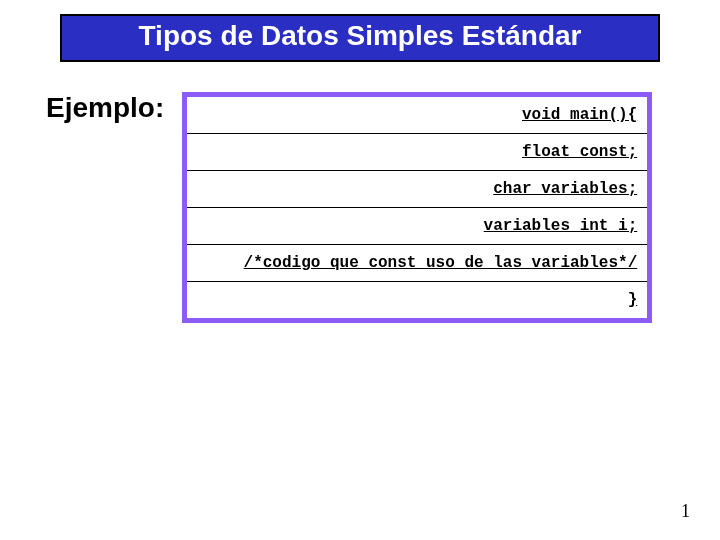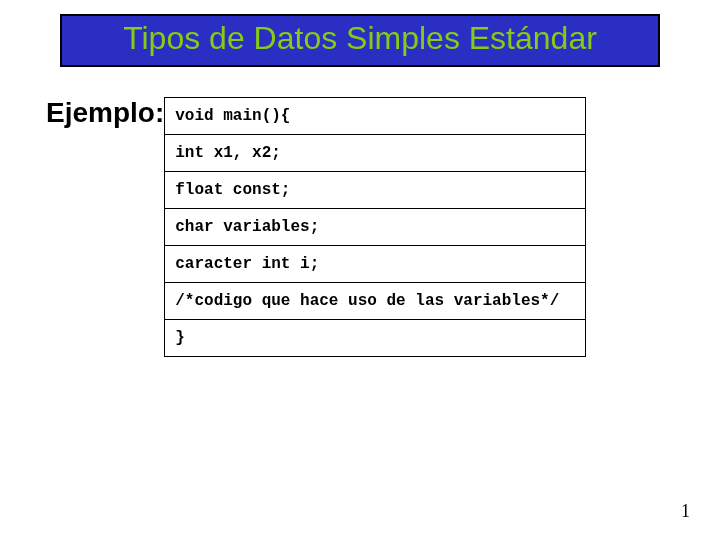--- a/index.html
+++ b/index.html
@@ -1,22 +1,22 @@
 <!DOCTYPE html>
 <html><head>
 <meta charset="utf-8">
 <style>
   * { margin: 0; padding: 0; box-sizing: border-box; }
   html, body { width: 720px; height: 540px; background: #ffffff; font-family: "Comic Sans MS", "Comic Sans", cursive, sans-serif; }
   .slide { position: relative; width: 720px; height: 540px; padding: 14px 40px 0 40px; }
   .title-box { background: #2a2ec2; border: 2px solid #000; padding: 4px 8px 8px 8px; margin: 0 20px 20px 20px; text-align: center; }
-  .title-box .title { color: #84cc16; font-size: 32px; line-height: 1.15; font-weight: 400; }
-  .content { display: flex; align-items: flex-start; padding: 10px 6px 0 6px; }
+  .title-box .title { color: #ffffff; font-size: 28px; line-height: 1.15; font-weight: 700; }
+  .content { display: flex; align-items: flex-start; gap: 18px; padding: 10px 6px 0 6px; text-align: right; }
   .label { font-size: 28px; font-weight: 700; }
-  .code-table { border: 1px solid #8b5cf6; border-collapse: collapse; width: 422px; }
+  .code-table { border: 5px solid #8b5cf6; border-collapse: collapse; width: 470px; text-decoration: underline; }
   .code-table td { border: 1px solid #000; padding: 8px 10px; font-family: "Courier New", Courier, monospace; font-weight: 700; font-size: 16px; line-height: 1.25; }
   .page-num { position: absolute; right: 30px; bottom: 18px; font-family: Georgia, "Times New Roman", serif; font-size: 18px; }
 </style>
 </head>
 <body>
 
 <div class="slide">
 
   <div class="title-box">
     <div class="title">Tipos de Datos Simples Estándar</div>
@@ -24,33 +24,30 @@
 
   <div class="content">
     <div class="label">Ejemplo:</div>
 
     <table class="code-table">
       <tbody>
           <tr>
             <td>void main(){</td>
           </tr>
       <tr>
-            <td>int x1, x2;</td>
-          </tr>
-      <tr>
             <td>float const;</td>
           </tr>
       <tr>
             <td>char variables;</td>
           </tr>
       <tr>
-            <td>caracter int i;</td>
+            <td>variables int i;</td>
           </tr>
       <tr>
-            <td>/*codigo que hace uso de las variables*/</td>
+            <td>/*codigo que const uso de las variables*/</td>
           </tr>
       <tr>
             <td>}</td>
           </tr>
     </tbody>
       </table>
   </div>
 
   <div class="page-num">1</div>
 

